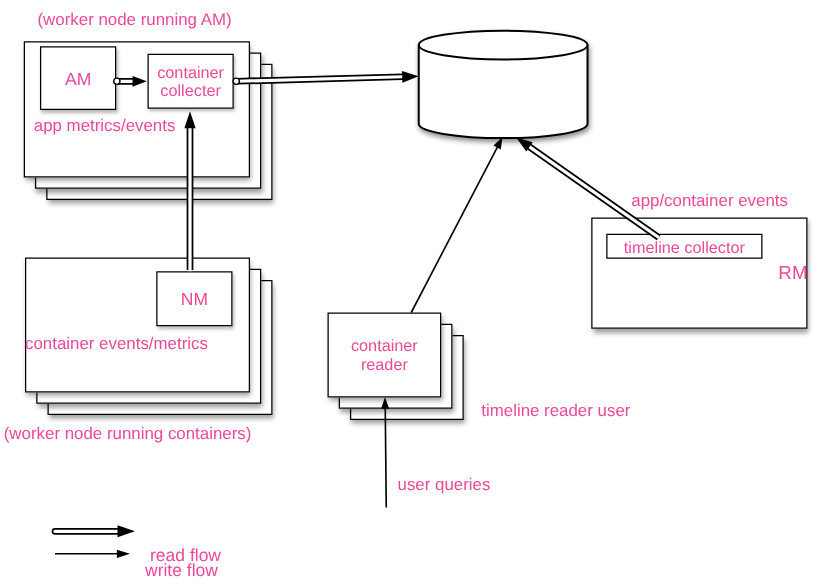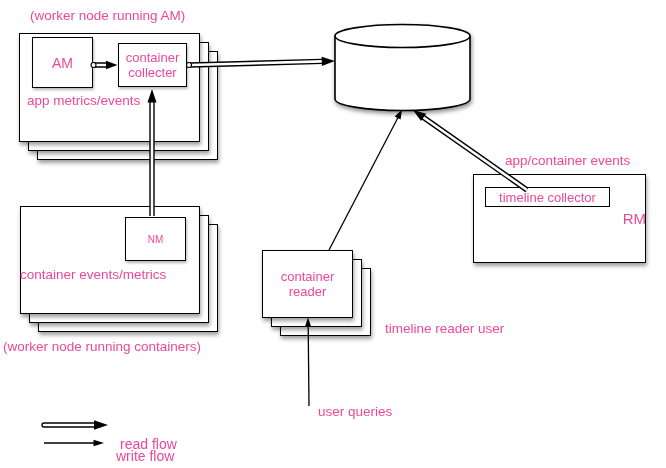--- a/index.html
+++ b/index.html
@@ -29,42 +29,42 @@
     <span>AM</span>
   </div>
   <div class="box shadow-sm center boxtext" style="left:118px;top:43px;width:69px;height:44px;">
     <span class="wrap" style="width:58px;">container collecter</span>
   </div>
   <div class="lbl" style="left:27px;top:93px;">app metrics/events</div>
 
   <div class="box shadow" style="left:38px;top:224px;width:180px;height:108px;"></div>
   <div class="box shadow" style="left:29px;top:215px;width:180px;height:108px;"></div>
   <div class="box shadow" style="left:20px;top:206px;width:180px;height:108px;"></div>
-  <div class="box shadow-sm center" style="left:125px;top:217px;width:61px;height:44px;font-size:10px;">
+  <div class="box shadow-sm center" style="left:125px;top:217px;width:61px;height:44px;font-size:14px;">
     <span>NM</span>
   </div>
   <div class="lbl" style="left:20px;top:267px;width:180px;text-align:left;">container events/metrics</div>
   <div class="lbl" style="left:3px;top:339px;">(worker node running containers)</div>
 
   <div class="lbl" style="left:335px;top:58px;width:135px;text-align:center;font-size:14.5px;">Storage</div>
 
   <div class="lbl" style="left:505px;top:153px;">app/container events</div>
   <div class="box shadow" style="left:473px;top:174px;width:173px;height:89px;"></div>
   <div class="box center boxtext" style="left:485px;top:187px;width:125px;height:20px;border-width:1.3px;text-align:right;">
     <span>timeline collector</span>
   </div>
   <div class="lbl" style="left:473px;top:210px;width:173px;text-align:right;font-size:15px;">RM</div>
 
   <div class="box shadow" style="left:280px;top:268px;width:91px;height:68px;"></div>
   <div class="box shadow" style="left:271px;top:259px;width:91px;height:68px;"></div>
   <div class="box shadow center boxtext" style="left:262px;top:250px;width:91px;height:68px;">
     <span class="wrap" style="width:58px;">container reader</span>
   </div>
   <div class="lbl" style="left:385px;top:321px;">timeline reader user</div>
-  <div class="lbl" style="left:318px;top:404px;">user queries</div>
+  <div class="lbl" style="left:318px;top:380px;">user queries</div>
 
   <div class="lbl" style="left:116px;top:418px;font-size:14px;margin-top:30px;">write flow</div>
   <div class="lbl" style="left:120px;top:436px;font-size:14px;">read flow</div>
 
   <svg class="arrows" width="666" height="468" viewBox="0 0 666 468">
     <defs>
       <filter id="ds" x="-30%" y="-30%" width="160%" height="160%">
         <feDropShadow dx="1" dy="2.5" stdDeviation="2" flood-opacity="0.45"></feDropShadow>
       </filter>
     </defs>

